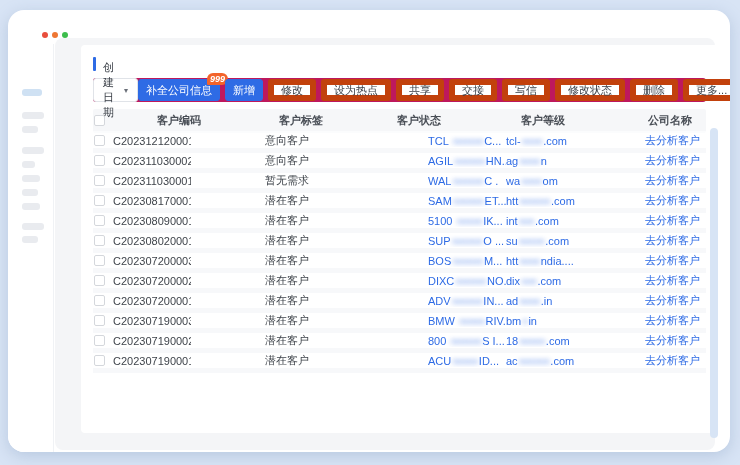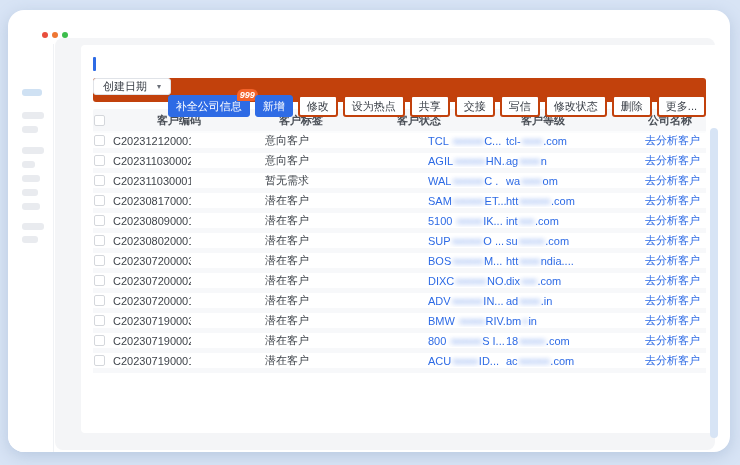--- a/index.html
+++ b/index.html
@@ -38,37 +38,37 @@
   
   .card {
     position:absolute; left:26px; top:7px; width:637px; height:388px;
     background:#fff; border-radius:4px; padding:0 12px;
   }
   .title-row { display:flex; align-items:center; gap:6px; padding-top:9px; height:29px; }
   .title-marker { width:3px; height:14px; border-radius:1px; background:var(--accent,#2e6be5); }
   .page-title { font-size:15px; font-weight:bold; color:#1d2129; letter-spacing:.5px; }
   
   .toolbar {
-    margin-top:4px; height:24px; background:#c2410c; border-radius:3px;
-    display:flex; align-items:flex-start;flex-direction:column;
+    margin-top:4px; height:24px; background:#be185d; border-radius:3px;
+    display:flex; align-items:center;
   }
   .date-filter {
     height:24px; background:#fff; border:1px solid #e0e3e8; border-radius:3px;
     display:flex; align-items:center; gap:10px; padding:0 9px;
     font-size:11px; color:#3b4048; cursor:pointer;
   }
   .caret { font-size:8px; color:#6a6f78; }
   .btn-group { margin-left:auto; display:flex; align-items:center; gap:5px; }
   .tbtn {
     position:relative; height:22px; line-height:20px; padding:0 7px;
     border-radius:3px; font-size:11px; white-space:nowrap; cursor:pointer;
     display:flex; align-items:center; gap:3px;
   }
   .tbtn.btn-primary { background:var(--accent,#2e6be5); color:#fff; border:1px solid var(--accent,#2e6be5); }
-  .tbtn.btn-default { background:#fff; color:#3b4048; border:2px solid #c2410c; }
+  .tbtn.btn-default { background:#fff; color:#3b4048; border:6px solid #c2410c; }
   .badge {
     position:absolute; top:-7px; right:-9px; height:12px; line-height:12px;
     padding:0 3px; border-radius:6px 6px 6px 1px; background:var(--badge,#f3632a);
     color:#fff; font-size:9px; font-style:italic; font-weight:bold;
   }
   
   .thead {
     margin-top:7px; height:24px; background:#f6f7f9; border-radius:2px;
     display:flex; align-items:center; font-size:11px; font-weight:bold; color:#4a4f57;
     border-bottom:2px solid #fbfcfd;

